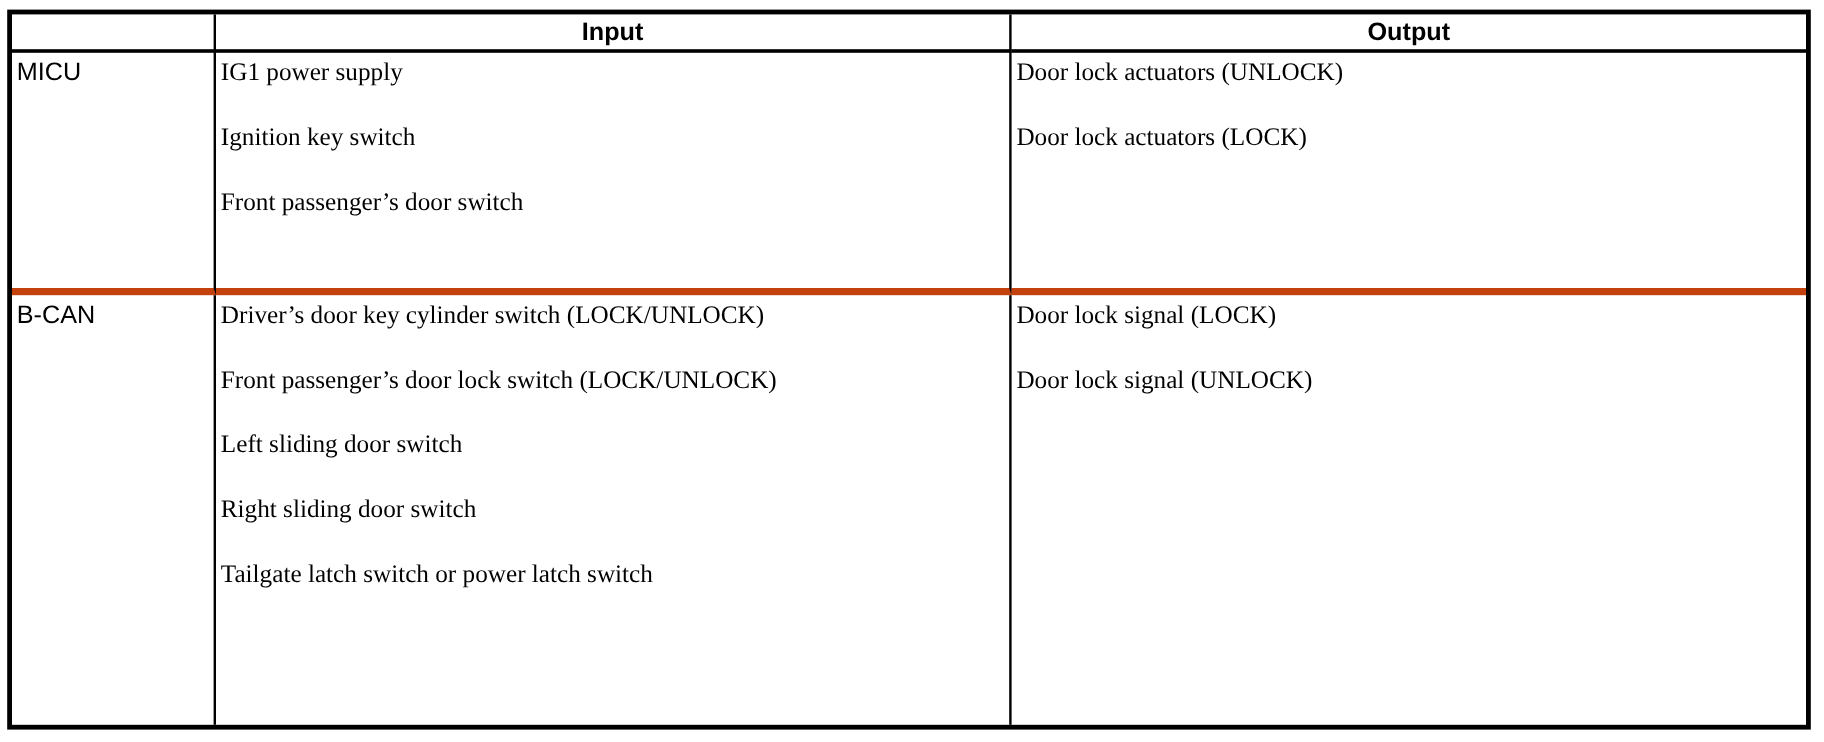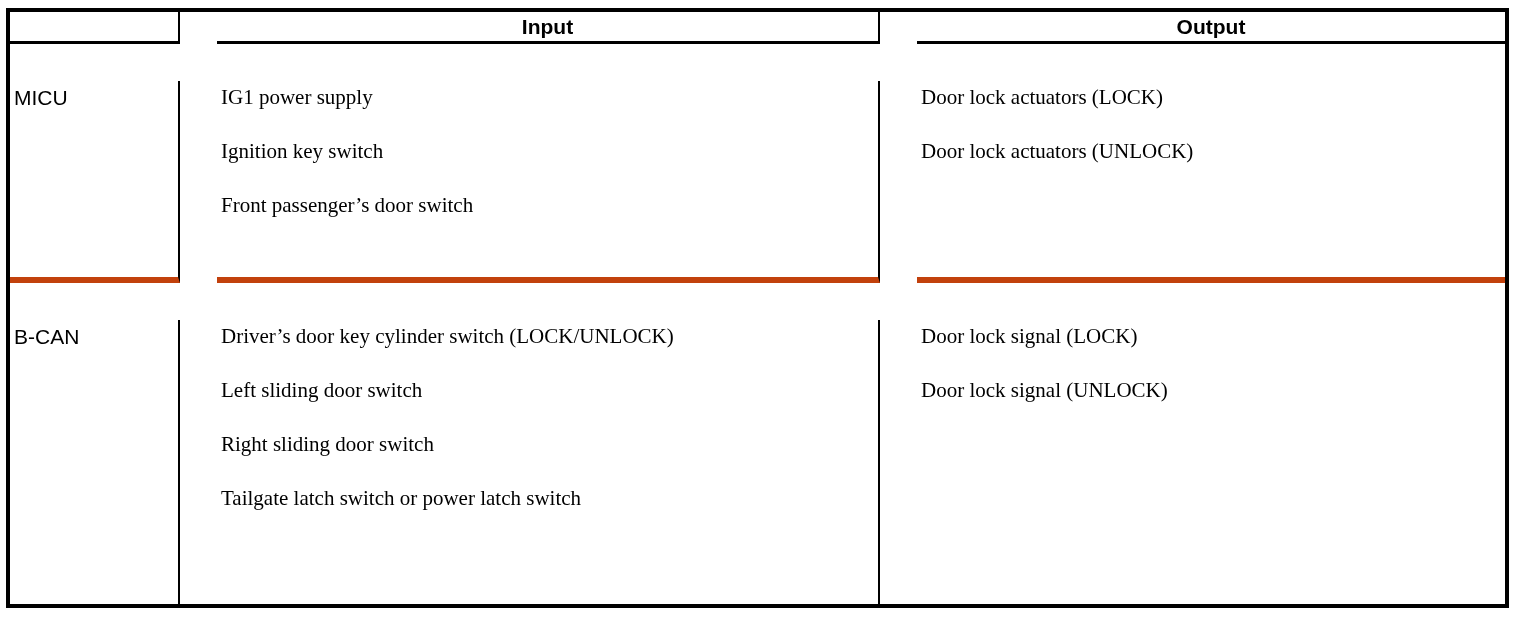--- a/index.html
+++ b/index.html
@@ -18,21 +18,20 @@
     height: 600px;
     box-sizing: border-box;
     border: 4px solid #000000;
     display: grid;
     grid-template-columns: 170px 663px 1fr;
     grid-template-rows: 32px 202px 1fr;
     font-family: "Liberation Sans", sans-serif;
     font-size: 21px;
     color: #000000;
     background: #ffffff;
-    gap: 37px;
   }
   .cell {
     box-sizing: border-box;
     overflow: hidden;
   }
   .col-divider { border-right: 2px solid #000000; }
   .head {
     border-bottom: 3px solid #000000;
     display: flex;
     align-items: center;
@@ -58,27 +57,28 @@
   <div class="cell head col-divider">Input</div>
   <div class="cell head">Output</div>
 
   <div class="cell label-cell col-divider row1">MICU</div>
   <div class="cell body-cell col-divider row1">
     <div class="line">IG1 power supply</div>
     <div class="line">Ignition key switch</div>
     <div class="line">Front passenger’s door switch</div>
   </div>
   <div class="cell body-cell row1">
+    <div class="line">Door lock actuators (UNLOCK)</div>
     <div class="line">Door lock actuators (LOCK)</div>
-    <div class="line">Door lock actuators (UNLOCK)</div>
   </div>
 
   <div class="cell label-cell col-divider">B-CAN</div>
   <div class="cell body-cell col-divider">
     <div class="line">Driver’s door key cylinder switch (LOCK/UNLOCK)</div>
+    <div class="line">Front passenger’s door lock switch (LOCK/UNLOCK)</div>
     <div class="line">Left sliding door switch</div>
     <div class="line">Right sliding door switch</div>
     <div class="line">Tailgate latch switch or power latch switch</div>
   </div>
   <div class="cell body-cell">
     <div class="line">Door lock signal (LOCK)</div>
     <div class="line">Door lock signal (UNLOCK)</div>
   </div>
 
 </div>

